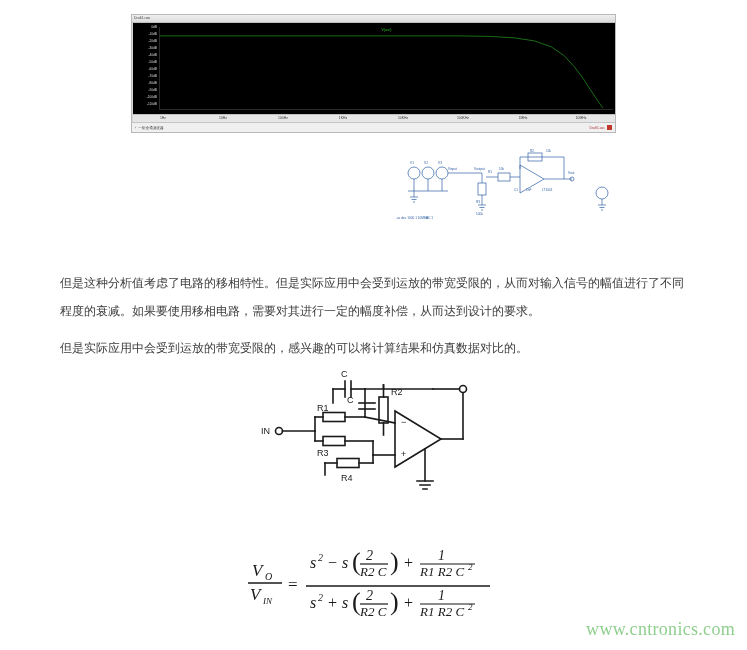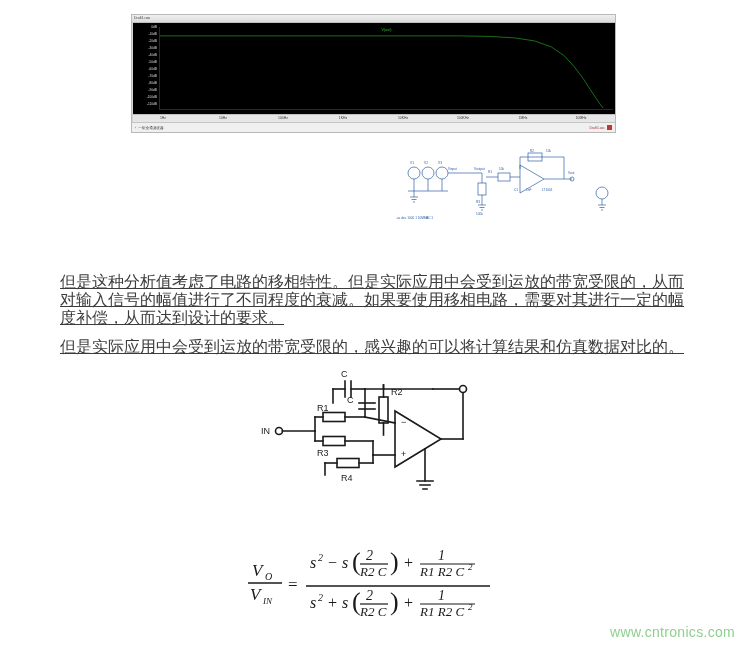--- a/index.html
+++ b/index.html
@@ -152,25 +152,24 @@
     position: absolute;
     left: 386px;
     top: 147px;
     width: 236px;
     height: 78px;
   }
 
   
   .para {
     position: absolute;
-    font-size: 16px;
-    line-height: 18px;
+    font-size: 12px;
+    line-height: 28px;
     color: #3c3c3c;
     font-family: "DejaVu Sans", sans-serif;
-    text-decoration: underline;
   }
   #para1 { left: 60px; top: 257px; width: 632px; }
   #para2 { left: 60px; top: 322px; width: 632px; }
 
   
   .schem-main {
     position: absolute;
     left: 255px;
     top: 363px;
     width: 240px;
@@ -184,23 +183,23 @@
     top: 538px;
     width: 270px;
     height: 86px;
   }
 
   
   .watermark {
     position: absolute;
     right: 12px;
     bottom: 10px;
-    font-size: 14px;
+    font-size: 18px;
     color: #8fcf8f;
-    font-family: Liberation Sans, sans-serif;
+    font-family: Liberation Serif, serif;
     letter-spacing: 0.3px;
   }
 </style>
 </head>
 <body>
 
 <div class="plot-window">
 
   <div class="plot-titlebar">
     <span class="tb-text">Draft1.raw</span>

